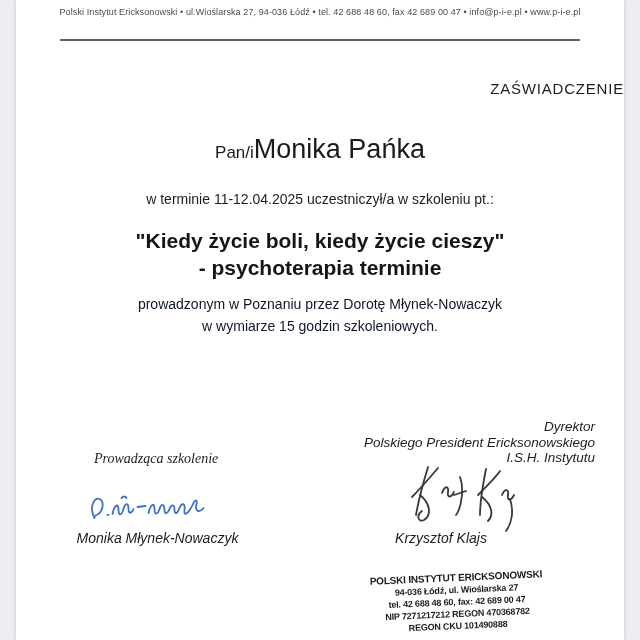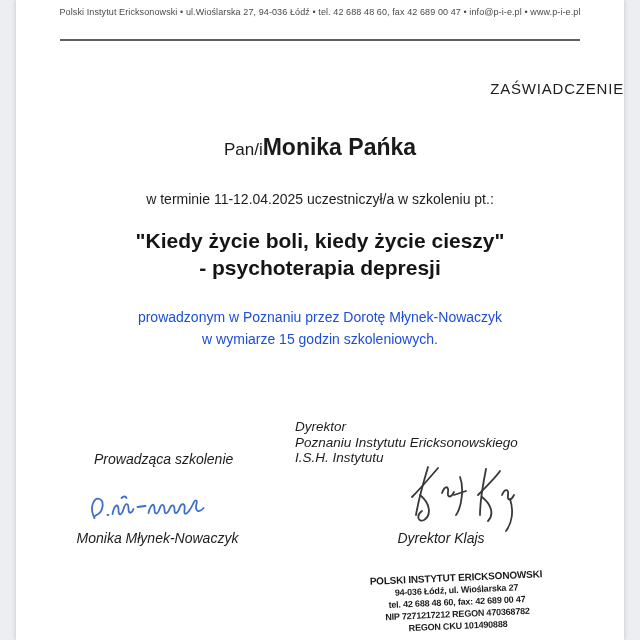--- a/index.html
+++ b/index.html
@@ -48,55 +48,56 @@
   }
   .recipient-line {
     top: 134px; left: 0; width: 608px;
     display: flex;
     justify-content: center;
     align-items: baseline;
     gap: 0;
     color: #1a1a1a;
   }
   .salutation { font-size: 17px; }
-  .recipient-name { font-size: 23px; font-weight: bold; }
+  .recipient-name { font-size: 27px; font-weight: normal; }
   .term-line {
     top: 191px; left: 0; width: 608px;
     font-size: 14px;
     color: #1d1d1d;
     text-align: center;
   }
   .course-title {
     top: 227px; left: 0; width: 608px;
     font-size: 21px;
     font-weight: bold;
     line-height: 27px;
     color: #151515;
     text-align: center;
   }
   .conducted {
-    top: 306px; left: 0; width: 608px;
+    top: 293px; left: 0; width: 608px;
     font-size: 14px;
     line-height: 22px;
-    color: #1d4ed8;
+    color: #0f172a;
     text-align: center;
   }
   .roles-right {
     top: 419px; left: 279px; width: 300px;
     font-size: 13.5px;
     font-style: italic;
     line-height: 15.5px;
     color: #1d1d1d;
-    text-align: left;
+    text-align: right;
   }
   .role-left {
     top: 451px; left: 78px;
     font-size: 14px;
     font-style: italic;
     color: #1d1d1d;
+    font-family: Liberation Serif, serif;
   }
   .sig-left { top: 486px; left: 68px; width: 128px; height: 42px; }
   .sig-right { top: 459px; left: 382px; width: 126px; height: 78px; }
   .sig-name {
     font-size: 14px;
     font-style: italic;
     color: #1d1d1d;
     text-align: center;
   }
   .name-left { top: 530px; left: 24px; width: 235px; }
@@ -127,31 +128,31 @@
 
     <div class="abs recipient-line">
       <span class="salutation">Pan/i</span>
       <span class="recipient-name">Monika Pańka</span>
     </div>
 
     <div class="abs term-line">w terminie 11-12.04.2025 uczestniczył/a w szkoleniu pt.:</div>
 
     <div class="abs course-title">
       <div>"Kiedy życie boli, kiedy życie cieszy"</div>
-      <div>- psychoterapia depresji</div>
+      <div>- psychoterapia terminie</div>
     </div>
 
     <div class="abs conducted">
       <div>prowadzonym w Poznaniu przez Dorotę Młynek-Nowaczyk</div>
       <div>w wymiarze 15 godzin szkoleniowych.</div>
     </div>
 
     <div class="abs roles-right">
       <div>Dyrektor</div>
-      <div>Poznaniu Instytutu Ericksonowskiego</div>
+      <div>Polskiego President Ericksonowskiego</div>
       <div>I.S.H. Instytutu</div>
     </div>
 
     <div class="abs role-left">Prowadząca szkolenie</div>
 
     <svg class="abs sig-left" viewBox="0 0 125 42" fill="none" stroke="#3e6fc9" stroke-width="1.8" stroke-linecap="round" stroke-linejoin="round">
       <path d="M8,30 C4,20 9,11 14,13 C19,15 18,26 11,29 C9,30 8,31 9,32"></path>
       <path d="M22,29 l1,-0.2"></path>
       <path d="M27,28 C29,18 33,17 33,24 C33,30 36,30 38,23 C40,16 43,17 43,23 C43,28 46,28 48,23"></path>
       <path d="M36,12 C38,10 40,10 41,12"></path>
@@ -167,21 +168,21 @@
       <path d="M62,18 C66,28 64,48 58,56"></path>
       <path d="M56,36 L68,32"></path>
       <path d="M88,10 C84,30 82,44 82,56"></path>
       <path d="M80,36 C90,26 98,18 102,12"></path>
       <path d="M84,38 C94,46 96,56 90,62"></path>
       <path d="M104,36 C107,29 111,30 110,36 C109,42 113,42 116,36"></path>
       <path d="M112,40 C116,52 114,64 108,72"></path>
     </svg>
 
     <div class="abs sig-name name-left">Monika Młynek-Nowaczyk</div>
-    <div class="abs sig-name name-right">Dyrektor Klajs</div>
+    <div class="abs sig-name name-right">Krzysztof Klajs</div>
 
     <div class="abs stamp">
       <div class="stamp-l1">POLSKI INSTYTUT ERICKSONOWSKI</div>
       <div class="stamp-l">94-036 Łódź, ul. Wioślarska 27</div>
       <div class="stamp-l">tel. 42 688 48 60, fax: 42 689 00 47</div>
       <div class="stamp-l">NIP 7271217212 REGON 470368782</div>
       <div class="stamp-l">REGON CKU 101490888</div>
     </div>
 
   </div>

